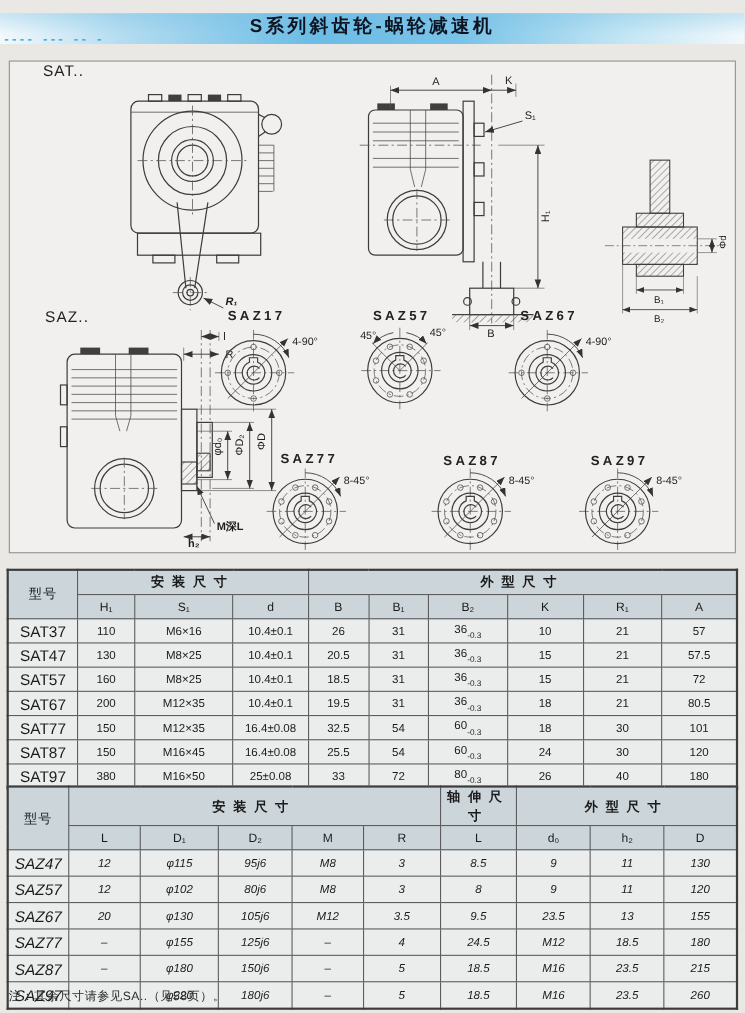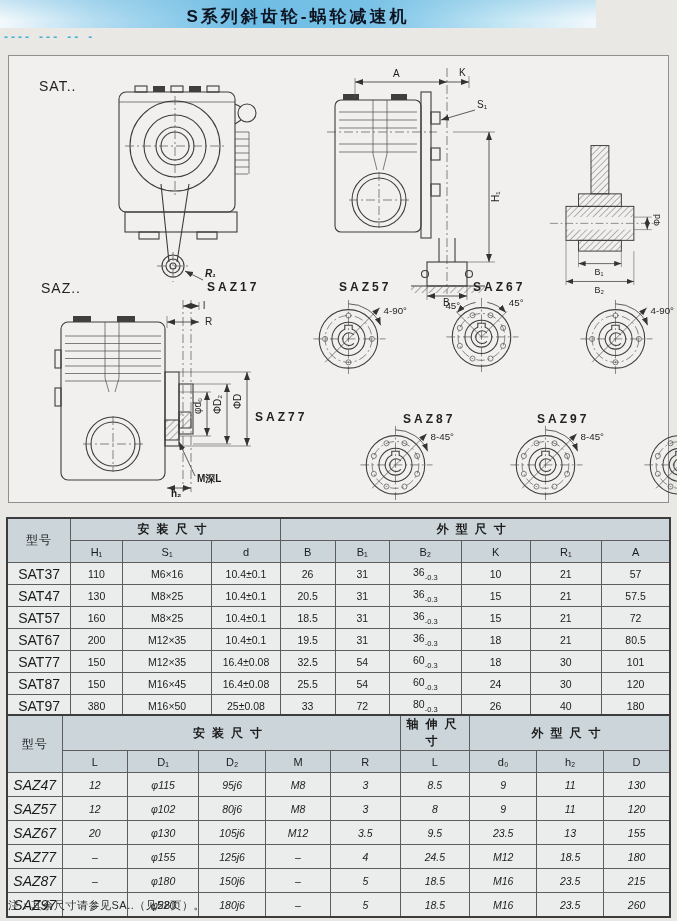--- a/index.html
+++ b/index.html
@@ -3,48 +3,48 @@
 <meta charset="utf-8">
 <style>
   html,body{margin:0;padding:0;}
   body{
     width:677px;height:921px;overflow:hidden;position:relative;
     background:#e9e8e5;
     font-family:"Liberation Sans", sans-serif;
     -webkit-font-smoothing:antialiased;
   }
   .titlebar{
-    position:absolute;top:0;left:0;width:596px;height:28px;
+    position:absolute;top:12px;left:0;width:677px;height:28px;
     background:
       linear-gradient(180deg, rgba(120,190,225,.35) 0%, rgba(255,255,255,0) 70%),
       linear-gradient(90deg,#f3f9fc 0%,#b5ddf1 16%,#6cbce5 42%,#79c3e8 62%,#c3e6f4 84%,#f1f8fc 100%);
-    display:flex;align-items:flex-end;justify-content:center;
+    display:flex;align-items:flex-start;justify-content:center;
   }
   .titlebar .title{
     font-size:17px;font-weight:bold;letter-spacing:3px;color:#0e1522;margin:0;
   }
   .dashes{
     position:absolute;top:31px;left:3px;color:#3fb0d8;font-size:10px;
     font-weight:bold;letter-spacing:1px;font-family:"DejaVu Sans Mono",monospace;
   }
   .drawbox{
     position:absolute;left:8px;top:55px;width:659px;height:446px;
     background:#f1f0ee;border:1px solid #8f8f8d;
   }
   .series-label{position:absolute;font-size:14px;color:#222;letter-spacing:1px;}
-  #sat-label{left:30px;top:22px;}
+  #sat-label{left:30px;top:0;}
   #saz-label{left:32px;top:224px;}
   .flange-label{position:absolute;font-size:12px;letter-spacing:3px;color:#222;font-weight:bold;}
   #lbl-0{left:198px;top:224px;}
   #lbl-1{left:330px;top:224px;}
   #lbl-2{left:464px;top:224px;}
   #lbl-3{left:246px;top:354px;}
   #lbl-4{left:394px;top:356px;}
   #lbl-5{left:528px;top:356px;}
-  .flange-box{position:absolute;width:118px;height:78px;text-align:right;}
+  .flange-box{position:absolute;width:118px;height:78px;}
   #fl-0{left:183px;top:240px;}
   #fl-1{left:316px;top:238px;}
   #fl-2{left:450px;top:240px;}
   #fl-3{left:230px;top:366px;}
   #fl-4{left:380px;top:366px;}
   #fl-5{left:514px;top:366px;}
   .drawbox svg{position:absolute;overflow:visible;}
   #svg-sat-front{left:92px;top:24px;}
   #svg-sat-side{left:318px;top:6px;}
   #svg-shaft{left:532px;top:86px;}

